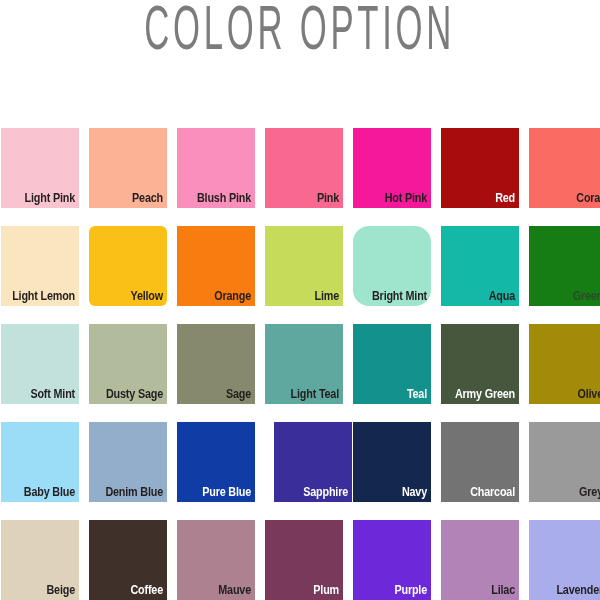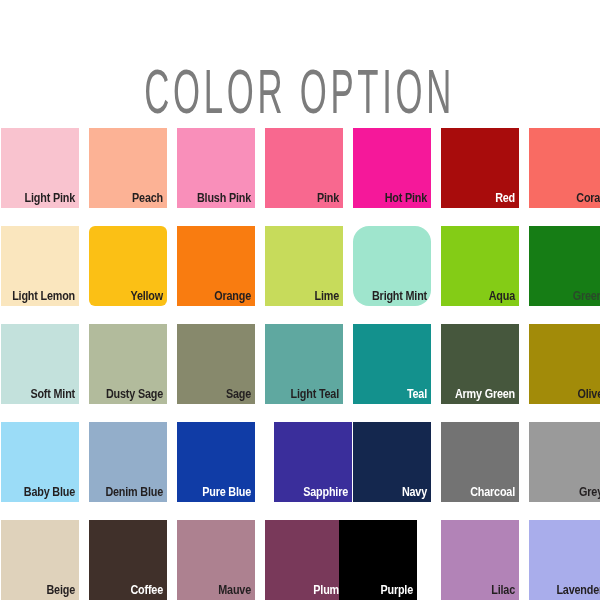--- a/index.html
+++ b/index.html
@@ -22,21 +22,21 @@
   }
 
   
   .title-area {
     position: absolute;
     left: 0;
     top: 0;
     width: 600px;
     height: 120px;
     display: flex;
-    align-items: flex-end;
+    align-items: flex-start;
     justify-content: center;
   }
   .title-text {
     font-family: "Liberation Sans", sans-serif;
     font-size: 56px;
     line-height: 1;
     letter-spacing: 6px;
     color: #7c7c7c;
     font-weight: 400;
     transform: scaleX(0.62) scaleY(1.12);
@@ -129,21 +129,21 @@
         </div>
         <div class="swatch" style="left: 176px; background: rgb(249, 124, 16);">
           <div class="label dark">Orange</div>
         </div>
         <div class="swatch" style="left: 264px; background: rgb(199, 219, 91);">
           <div class="label dark">Lime</div>
         </div>
         <div class="swatch" style="left: 352px; background: rgb(159, 229, 205); border-radius: 16px;">
           <div class="label dark">Bright Mint</div>
         </div>
-        <div class="swatch" style="left: 440px; background: #84cc16;">
+        <div class="swatch" style="left: 440px; background: #14b8a6;">
           <div class="label dark">Aqua</div>
         </div>
         <div class="swatch" style="left: 528px; background: rgb(22, 125, 21);">
           <div class="label dim">Green</div>
         </div>
       </div>
       <div class="row">
         <div class="swatch" style="left: 0px; background: rgb(195, 225, 220); text-decoration: underline;">
           <div class="label dark">Soft Mint</div>
         </div>
@@ -195,21 +195,21 @@
         </div>
         <div class="swatch" style="left: 88px; background: rgb(64, 48, 42);">
           <div class="label light">Coffee</div>
         </div>
         <div class="swatch" style="left: 176px; background: rgb(173, 129, 144);">
           <div class="label dark">Mauve</div>
         </div>
         <div class="swatch" style="left: 264px; background: rgb(121, 57, 90);">
           <div class="label light">Plum</div>
         </div>
-        <div class="swatch" style="left: 338px; background: #000000; padding-left: 20px;">
+        <div class="swatch" style="left: 352px; background: #6d28d9; padding-left: 20px;">
           <div class="label light">Purple</div>
         </div>
         <div class="swatch" style="left: 440px; background: rgb(178, 131, 183);">
           <div class="label dark">Lilac</div>
         </div>
         <div class="swatch" style="left: 528px; background: rgb(169, 173, 235);">
           <div class="label dark">Lavender</div>
         </div>
       </div>
     </div>

